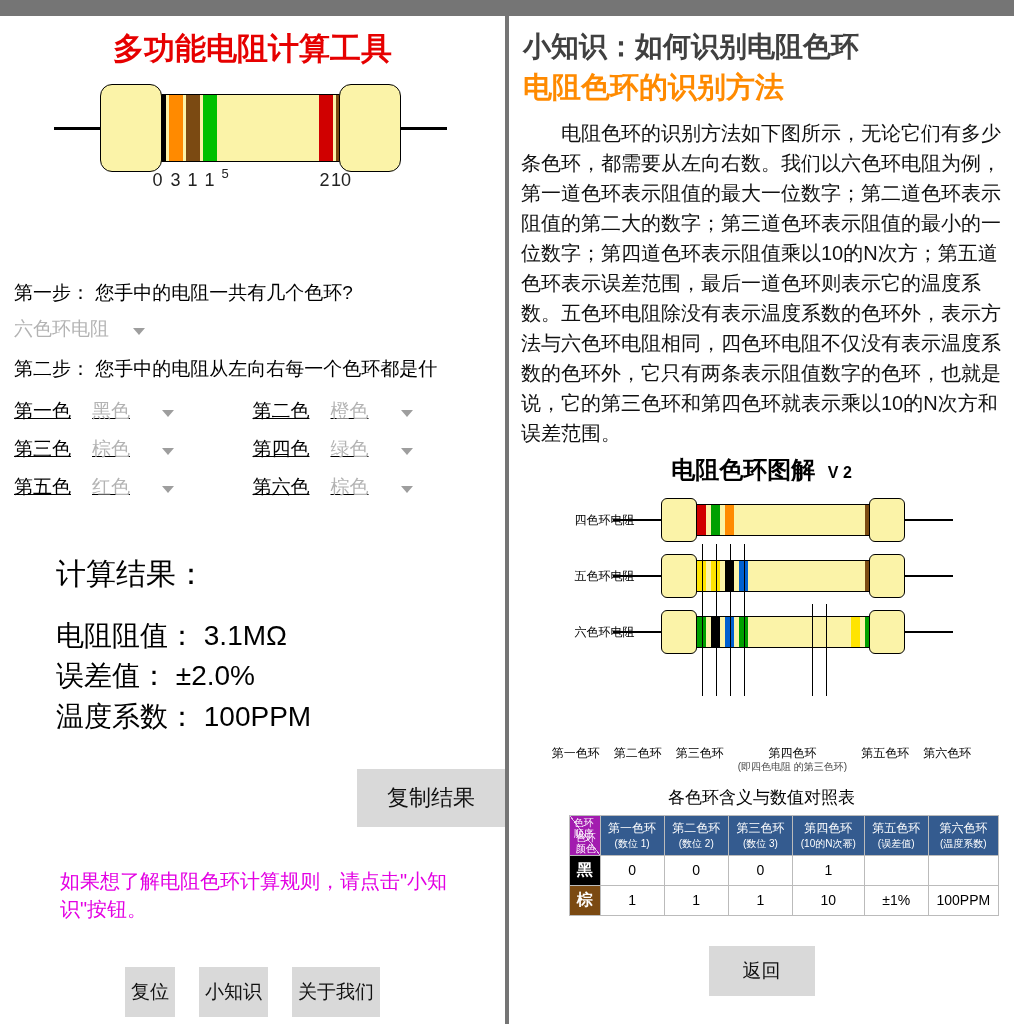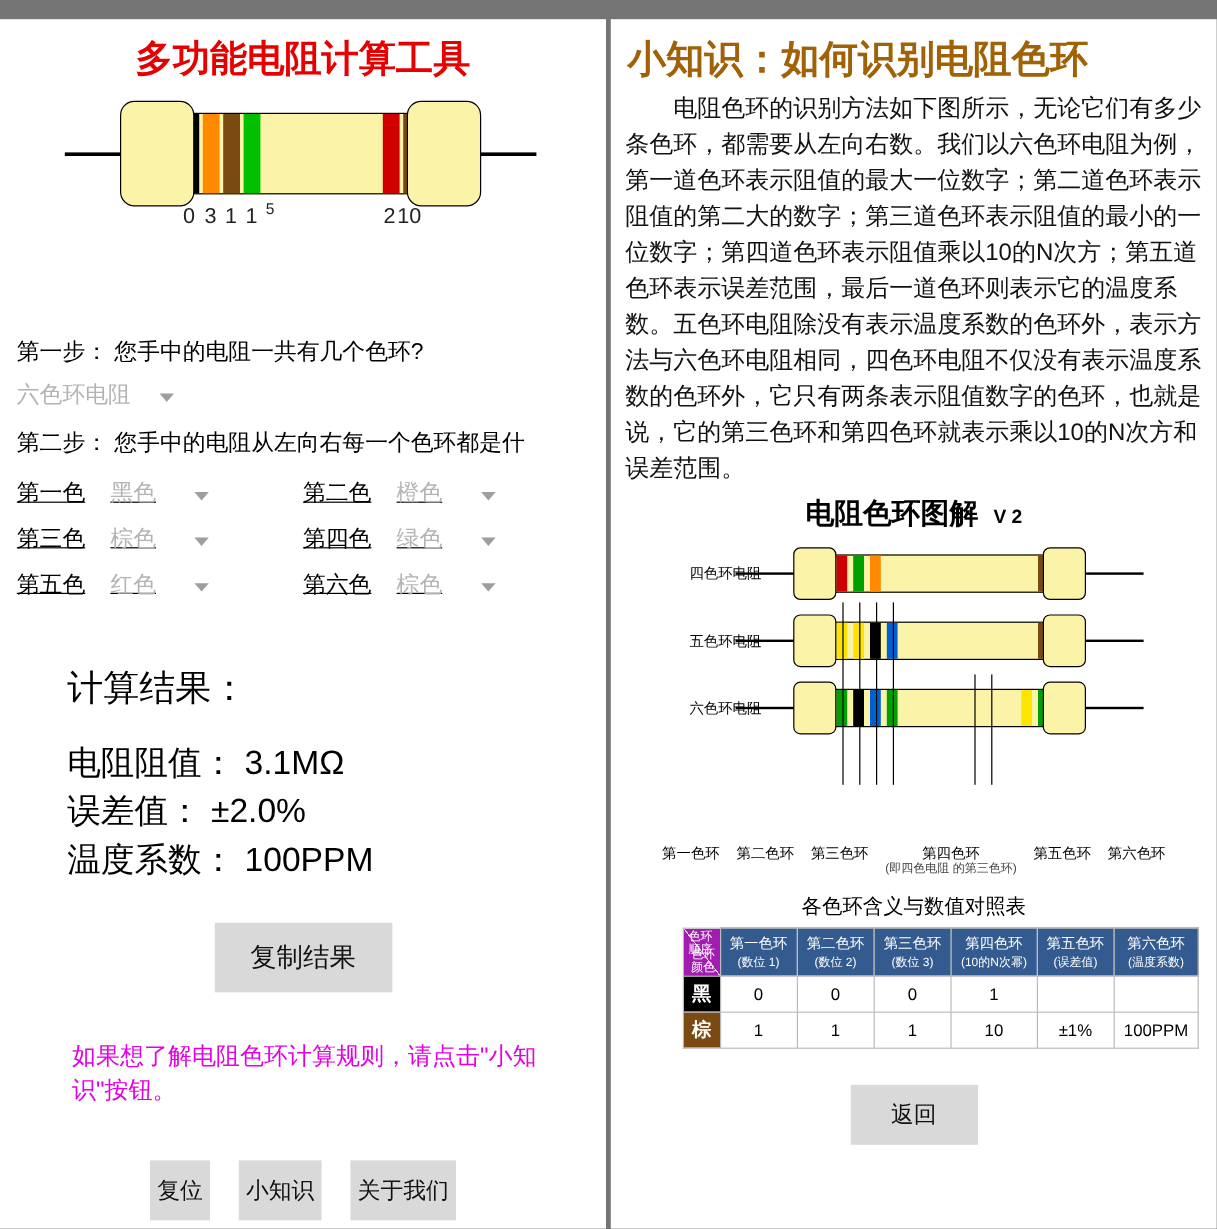--- a/index.html
+++ b/index.html
@@ -143,21 +143,21 @@
     .result-block {
       margin: 46px 0 0 56px;
       font-size: 28px;
       color: #000;
       line-height: 1.45;
     }
     .result-title { font-size: 30px; margin-bottom: 20px; }
 
     .button-row {
       display: flex;
-      justify-content: center;
+      justify-content: flex-end;
       margin-top: 32px;
     }
     .btn {
       background: #d9d9d9;
       color: #111;
       font-size: 22px;
       padding: 14px 30px;
       border: none;
       cursor: pointer;
     }
@@ -170,22 +170,22 @@
     .bottom-btns {
       display: flex;
       gap: 24px;
       justify-content: center;
       margin-top: 44px;
     }
     .bottom-btns .btn { font-size: 19px; padding: 12px 6px; }
 
     
     .tip-title {
-      color: #a16207;
-      font-size: 32px;
+      color: #404040;
+      font-size: 28px;
       font-weight: bold;
       padding: 12px 14px 2px 14px;
     }
     .sub-title {
       color: #ff8a00;
       font-size: 29px;
       font-weight: bold;
       padding: 0 14px 8px 14px;
     }
     .body-text {
@@ -417,20 +417,21 @@
 
     <div class="bottom-btns">
       <button class="btn">复位</button>
       <button class="btn">小知识</button>
       <button class="btn">关于我们</button>
     </div>
   </div>
 
   <div class="pane right">
     <div class="tip-title">小知识：如何识别电阻色环</div>
+    <div class="sub-title">电阻色环的识别方法</div>
     <div class="body-text">电阻色环的识别方法如下图所示，无论它们有多少条色环，都需要从左向右数。我们以六色环电阻为例，第一道色环表示阻值的最大一位数字；第二道色环表示阻值的第二大的数字；第三道色环表示阻值的最小的一位数字；第四道色环表示阻值乘以10的N次方；第五道色环表示误差范围，最后一道色环则表示它的温度系数。五色环电阻除没有表示温度系数的色环外，表示方法与六色环电阻相同，四色环电阻不仅没有表示温度系数的色环外，它只有两条表示阻值数字的色环，也就是说，它的第三色环和第四色环就表示乘以10的N次方和误差范围。</div>
 
     <div class="diagram-title-row">
       <span>电阻色环图解</span>
       <span class="v2">V 2</span>
     </div>
 
     <div class="mini-resistors">
       <div id="mr-rows">
           <div class="mr-row">

